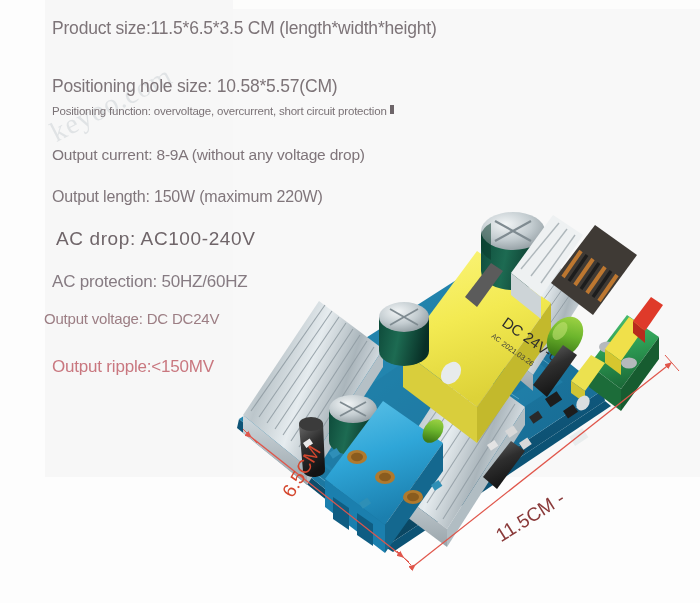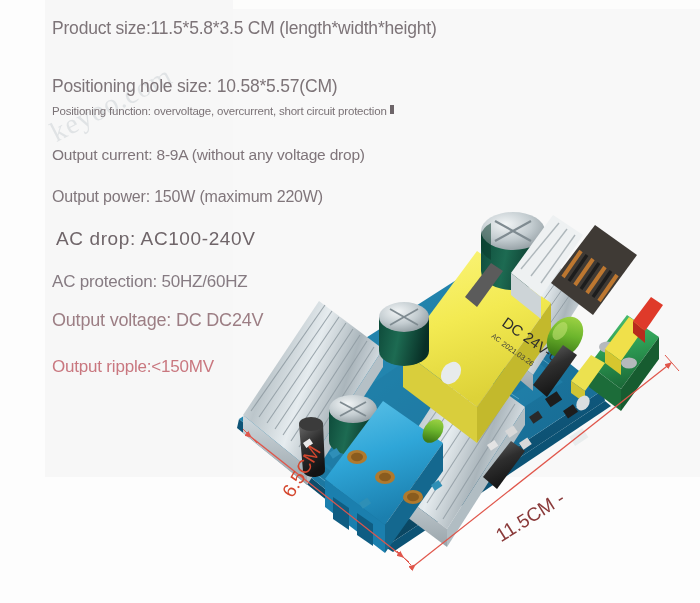--- a/index.html
+++ b/index.html
@@ -61,21 +61,21 @@
     font-family: "Liberation Sans", sans-serif;
     letter-spacing: -0.2px;
   }
   .sl-0 { left: 52px; top: 18px;  font-size: 17.5px; color: #7d7478; }
   .sl-1 { left: 52px; top: 60px;  font-size: 17.5px; color: #7d7478; }
   .sl-2 { left: 52px; top: 105px; font-size: 11.5px; color: #7a7276; }
   .sl-3 { left: 52px; top: 146px; font-size: 15.5px; color: #7f757a; }
   .sl-4 { left: 52px; top: 188px; font-size: 16px;   color: #80767b; }
   .sl-5 { left: 56px; top: 228px; font-size: 19px;   color: #6f6569; letter-spacing: 0.6px; }
   .sl-6 { left: 52px; top: 272px; font-size: 17px;   color: #867b82; }
-  .sl-7 { left: 52px; top: 310px; font-size: 18px;   color: #9c7e84; text-align: right; }
+  .sl-7 { left: 44px; top: 310px; font-size: 15px;   color: #9c7e84; text-align: right; }
   .sl-8 { left: 52px; top: 357px; font-size: 17px;   color: #c9777f; }
   .tail-glyph {
     display: inline-block;
     width: 4px;
     height: 9px;
     background: #6d6569;
     vertical-align: 1px;
     margin-left: 3px;
   }
 
@@ -130,25 +130,25 @@
 </head>
 <body>
 
 <div id="page">
 
   <div class="panel-light"></div>
   <div class="panel-top-strip"></div>
   <div class="panel-light2"></div>
 
   <div id="spec-list">
-    <div class="spec-line sl-0" style="color: rgb(125, 116, 120);">Product size:11.5*5.8*3.5 CM (length*width*height)</div>
+    <div class="spec-line sl-0" style="color: rgb(125, 116, 120);">Product size:11.5*6.5*3.5 CM (length*width*height)</div>
     <div class="spec-line sl-1" style="color: rgb(125, 116, 120); margin-top: 16px;">Positioning hole size: 10.58*5.57(CM)</div>
     <div class="spec-line sl-2" style="color: rgb(122, 114, 118);"><span>Positioning function: overvoltage, overcurrent, short circuit protection</span><span class="tail-glyph"></span></div>
     <div class="spec-line sl-3" style="color: rgb(127, 117, 122);">Output current: 8-9A (without any voltage drop)</div>
-    <div class="spec-line sl-4" style="color: rgb(128, 118, 123);">Output power: 150W (maximum 220W)</div>
+    <div class="spec-line sl-4" style="color: rgb(128, 118, 123);">Output length: 150W (maximum 220W)</div>
     <div class="spec-line sl-5" style="color: rgb(111, 101, 105);">AC drop: AC100-240V</div>
     <div class="spec-line sl-6" style="color: rgb(134, 123, 130);">AC protection: 50HZ/60HZ</div>
     <div class="spec-line sl-7" style="color: rgb(156, 126, 132);">Output voltage: DC DC24V</div>
     <div class="spec-line sl-8" style="color: rgb(201, 119, 127);">Output ripple:&lt;150MV</div>
   </div>
 
   <div id="board-photo">
   <svg width="467" height="418" viewBox="0 0 467 418" xmlns="http://www.w3.org/2000/svg">
     <defs>
       <linearGradient id="pcbTop" x1="0" y1="0" x2="1" y2="1">

